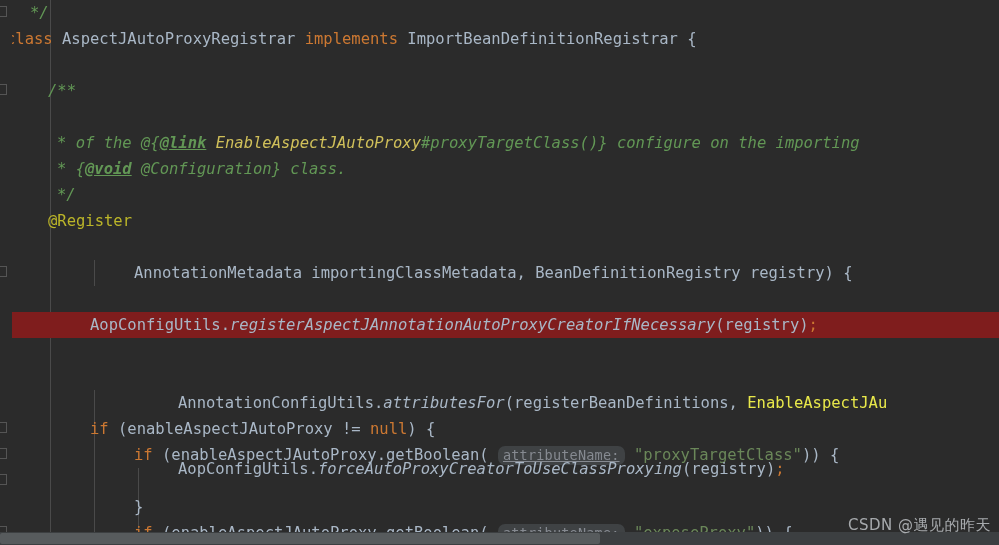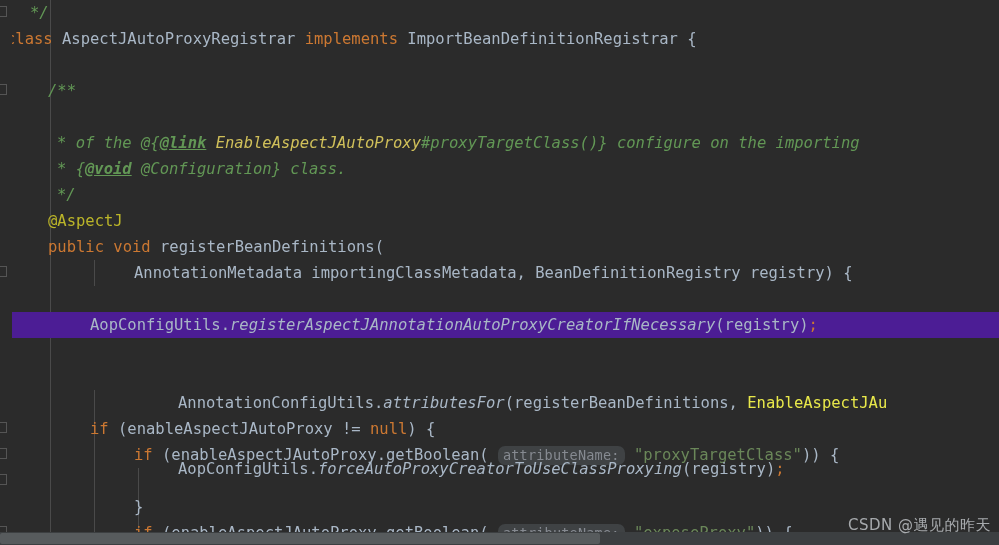--- a/index.html
+++ b/index.html
@@ -98,20 +98,21 @@
   .cmt-ref  { color: #629755; font-style: italic; }
 
   
   .inlay {
     color: #868a91;
     background: #3f4244;
     border-radius: 7px;
     padding: 1px 5px 2px 5px;
     font-size: 13.5px;
     letter-spacing: 0.2px;
+    text-decoration: underline;
   }
 
   
   #hscroll {
     position: absolute;
     left: 0;
     bottom: 0;
     width: 999px;
     height: 13px;
     background: #3c3f41;
@@ -180,33 +181,32 @@
     
     <div class="line" style="top:130px;"><span style="display:inline-block;width:51px;"></span><span class="cmt">* of the @{</span><span class="cmt-tag">@link</span><span class="cmt-link"> EnableAspectJAutoProxy</span><span class="cmt-ref">#proxyTargetClass()} configure on the importing</span></div>
 
     
     <div class="line" style="top:156px;"><span style="display:inline-block;width:51px;"></span><span class="cmt">* {</span><span class="cmt-tag">@void</span><span class="cmt"> @Configuration} class.</span></div>
 
     
     <div class="line" style="top:182px;"><span style="display:inline-block;width:51px;"></span><span class="cmt">*/</span></div>
 
     
-    <div class="line" style="top:208px;"><span style="display:inline-block;width:42px;"></span><span class="annot">@AspectJ</span></div>
-
-    
-    <div class="line" style="top:234px;"><span style="display:inline-block;width:42px;"></span><span class="kw">public</span><span class="punc"> </span><span class="kw">void</span><span class="punc"> </span><span class="ident">registerBeanDefinitions</span><span class="punc">(</span></div>
+    <div class="line" style="top:208px;"><span style="display:inline-block;width:42px;"></span><span class="annot">@Register</span></div>
+
+    
 
     
     <div class="line" style="top:260px;"><span style="display:inline-block;width:128px;"></span><span class="ident">AnnotationMetadata importingClassMetadata, BeanDefinitionRegistry registry) {</span></div>
 
     
     <div class="line" style="top:286px;"></div>
 
     
-    <div class="line hl" style="top: 312px; background: #4c1d95;"><span style="display:inline-block;width:84px;"></span><span class="ident">AopConfigUtils.</span><span class="method">registerAspectJAnnotationAutoProxyCreatorIfNecessary</span><span class="punc">(registry)</span><span class="semi">;</span></div>
+    <div class="line hl" style="top: 312px; background: #7f1d1d;"><span style="display:inline-block;width:84px;"></span><span class="ident">AopConfigUtils.</span><span class="method">registerAspectJAnnotationAutoProxyCreatorIfNecessary</span><span class="punc">(registry)</span><span class="semi">;</span></div>
 
     
     <div class="line" style="top:338px;"></div>
 
     
 
     
     <div class="line" style="top:390px;"><span style="display:inline-block;width:172px;"></span><span class="ident">AnnotationConfigUtils.</span><span class="method">attributesFor</span><span class="punc">(registerBeanDefinitions, </span><span class="cls-hl">EnableAspectJAu</span></div>
 
     

